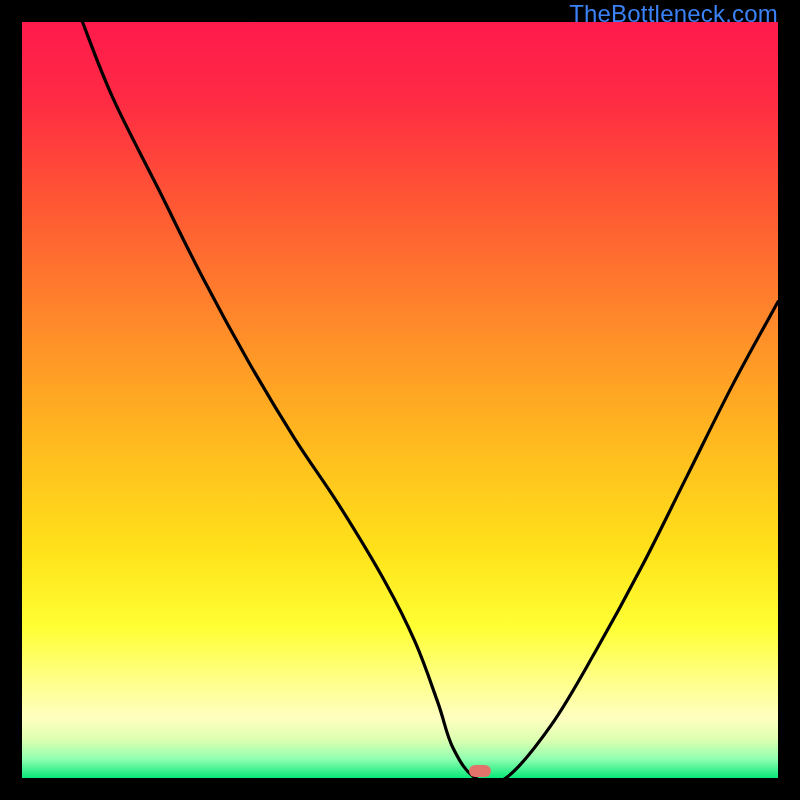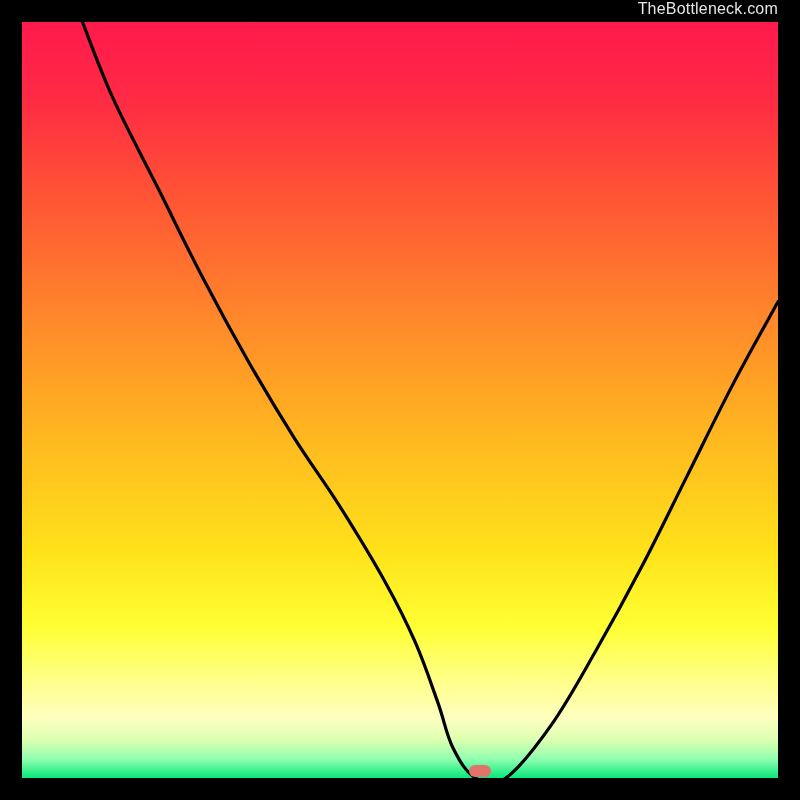--- a/index.html
+++ b/index.html
@@ -25,23 +25,23 @@
     overflow: hidden;
   }
   .gradient {
     position: absolute;
     inset: 0;
   }
   .watermark {
     position: absolute;
     top: 0px;
     right: 22px;
-    color: #e5e5e5;
+    color: #3b82f6;
     font-family: Arial, Helvetica, sans-serif;
-    font-size: 16px;
+    font-size: 24px;
     letter-spacing: 0.2px;
   }
   svg.curve {
     position: absolute;
     inset: 0;
   }
   .marker {
     position: absolute;
     width: 22px;
     height: 12px;

